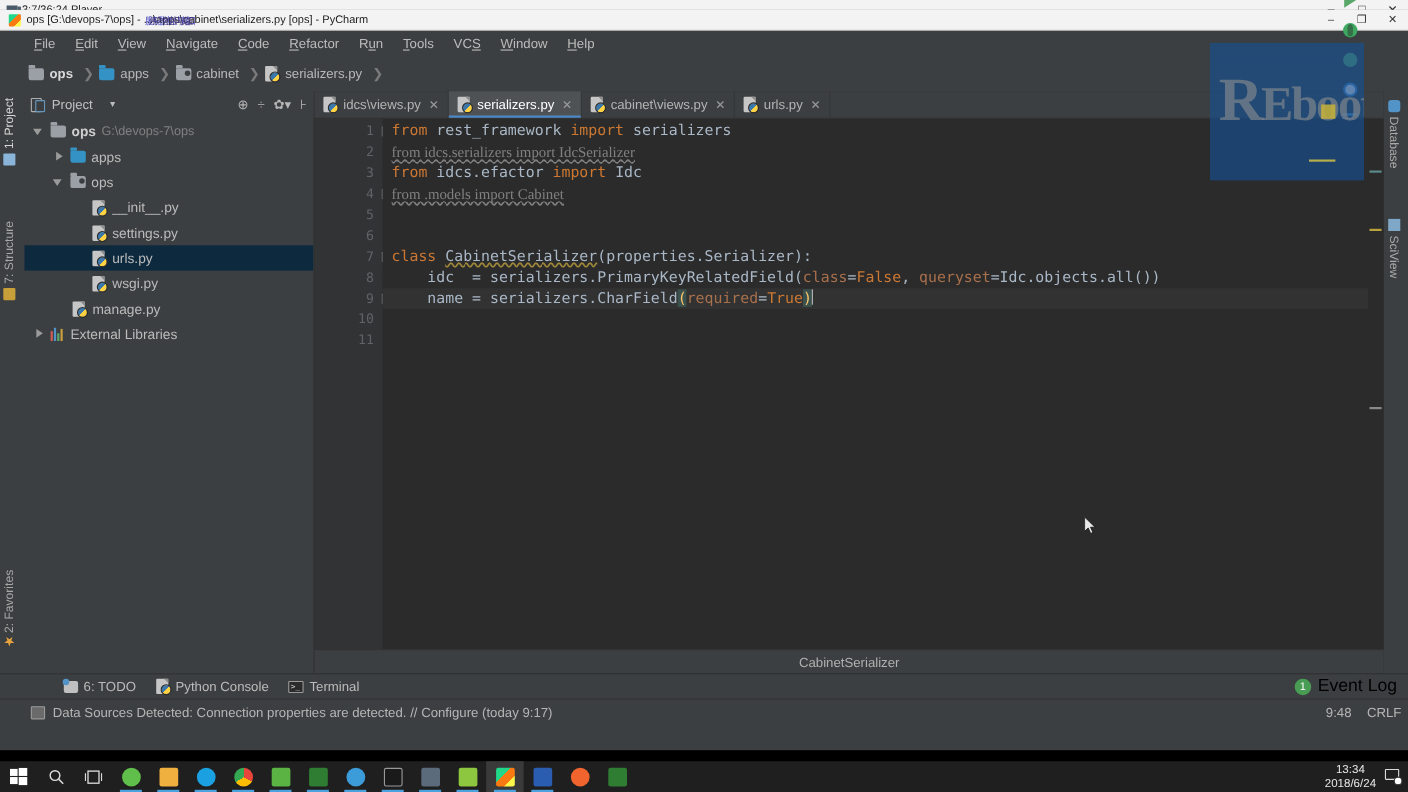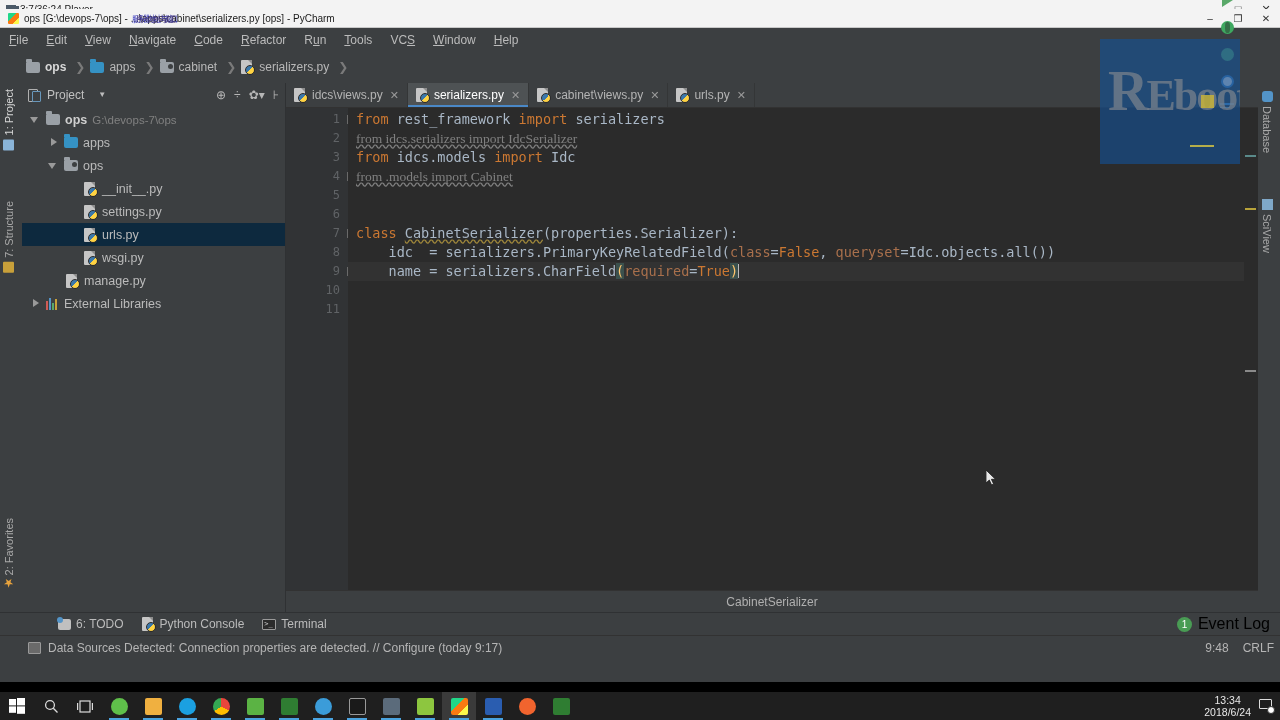--- a/index.html
+++ b/index.html
@@ -56,21 +56,21 @@
   }
   .pc-ctrls { margin-left: auto; display: flex; }
   .pc-ctrls span {
     width: 28px; height: 19px; display: flex; align-items: center;
     justify-content: center; font-size: 10px; color: #333;
   }
 
   
   .menubar {
     height: 23px; background: #3c3f41; display: flex; align-items: center;
-    gap: 0; text-align: right;
+    padding-left: 22px; gap: 0; text-align: right;
   }
   .menubar .mi {
     font-size: 12px; color: #bbbbbb; padding: 2px 9px; cursor: default;
   }
   .menubar .mi u { text-decoration: underline; }
 
   
   .toolbar {
     height: 32px; background: #3c3f41; display: flex; align-items: center;
     padding-left: 26px; position: relative;
@@ -598,21 +598,21 @@
             <div class="gline"><span>7</span><i class="fold">−</i></div>
             <div class="gline"><span>8</span><i class="fold line"></i></div>
             <div class="gline"><span>9</span><i class="fold">−</i></div>
             <div class="gline"><span>10</span></div>
             <div class="gline"><span>11</span></div>
           </div>
 
           <div class="code">
             <div class="cline"><span class="k-kw">from </span><span class="k-id">rest_framework </span><span class="k-kw">import </span><span class="k-id">serializers</span></div>
             <div class="cline"><span class="k-dim wavy">from idcs.serializers import IdcSerializer</span></div>
-            <div class="cline"><span class="k-kw">from </span><span class="k-id">idcs.models </span><span class="k-kw">import </span><span class="k-id">Idc</span></div>
+            <div class="cline"><span class="k-kw">from </span><span class="k-id">idcs.efactor </span><span class="k-kw">import </span><span class="k-id">Idc</span></div>
             <div class="cline"><span class="k-dim wavy">from .models import Cabinet</span></div>
             <div class="cline"> </div>
             <div class="cline"> </div>
             <div class="cline"><span class="k-kw">class </span><span class="k-cls wavy-warn">CabinetSerializer</span><span class="k-id">(properties.Serializer):</span></div>
             <div class="cline"><span class="k-id">    idc  = serializers.PrimaryKeyRelatedField(</span><span class="k-arg">class</span><span class="k-id">=</span><span class="k-kw">False</span><span class="k-id">, </span><span class="k-arg">queryset</span><span class="k-id">=</span><span class="k-id">Idc.objects.all())</span></div>
             <div class="cline cur"><span class="k-id">    name = serializers.CharField</span><span class="k-brace-hl">(</span><span class="k-arg">required</span><span class="k-id">=</span><span class="k-kw">True</span><span class="k-brace-hl">)</span><span class="caret-bar"></span></div>
             <div class="cline"> </div>
             <div class="cline"> </div>
 
             <svg class="mouse-cursor" viewBox="0 0 11 16">

